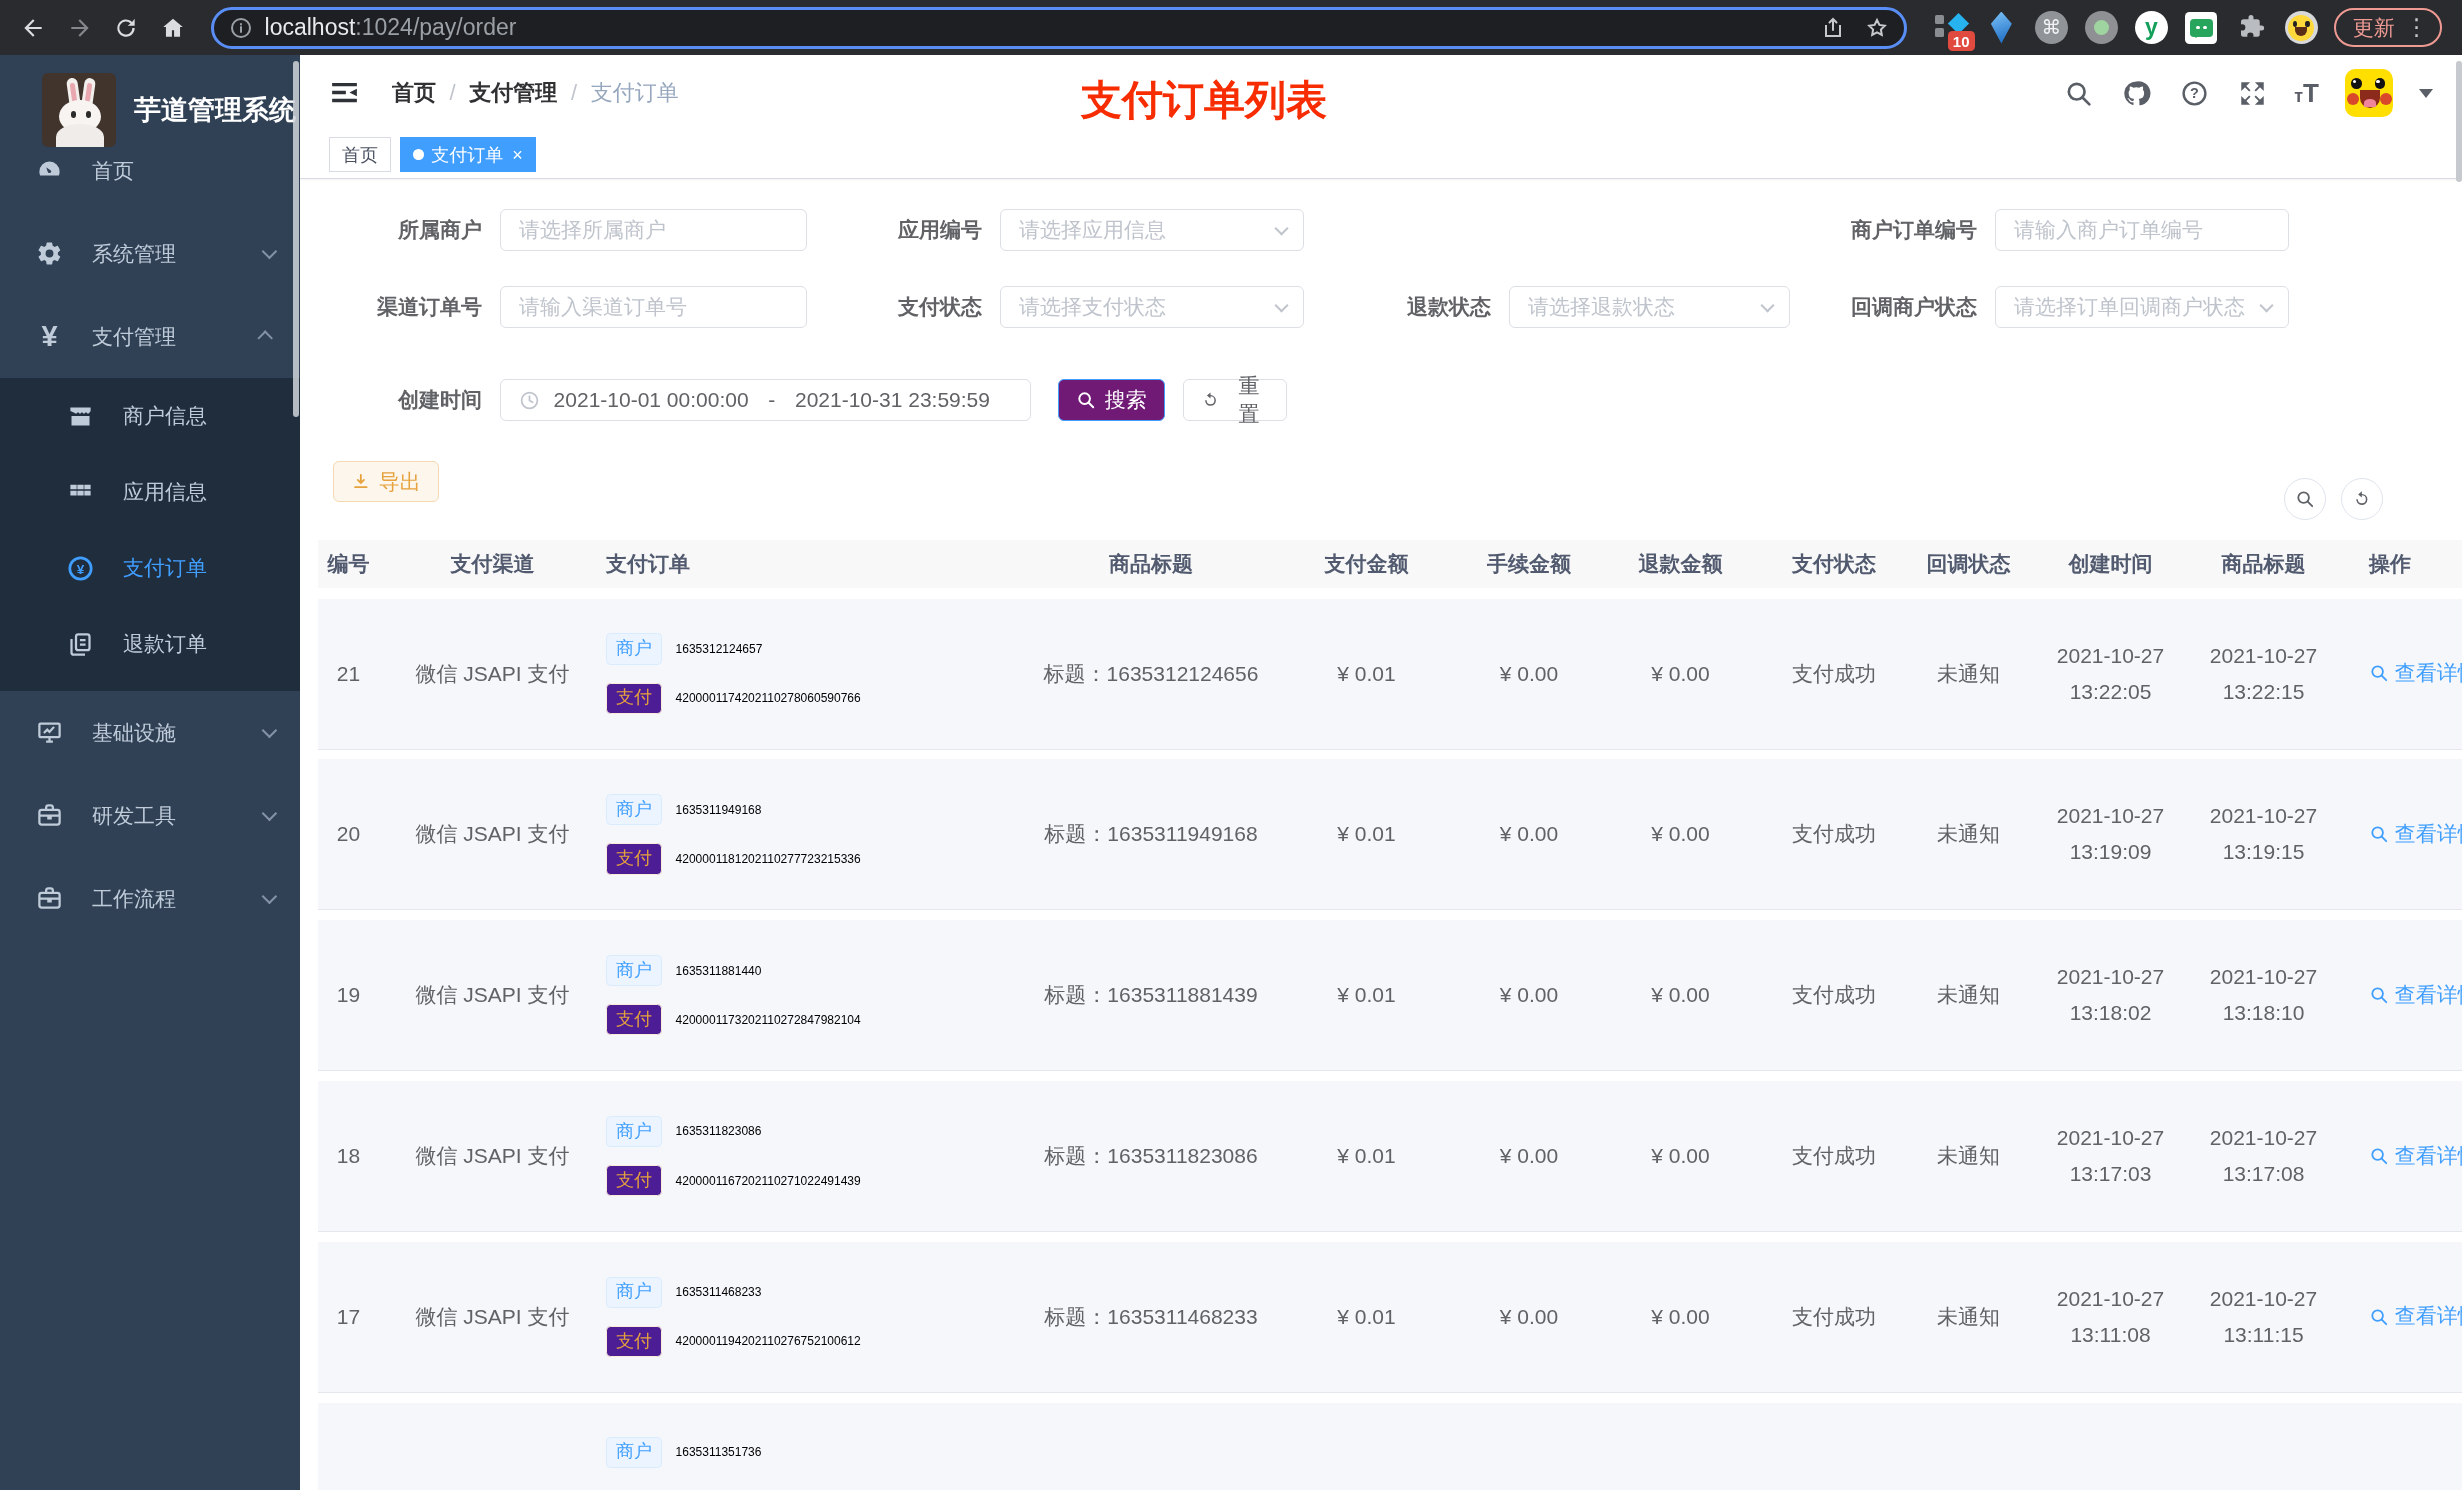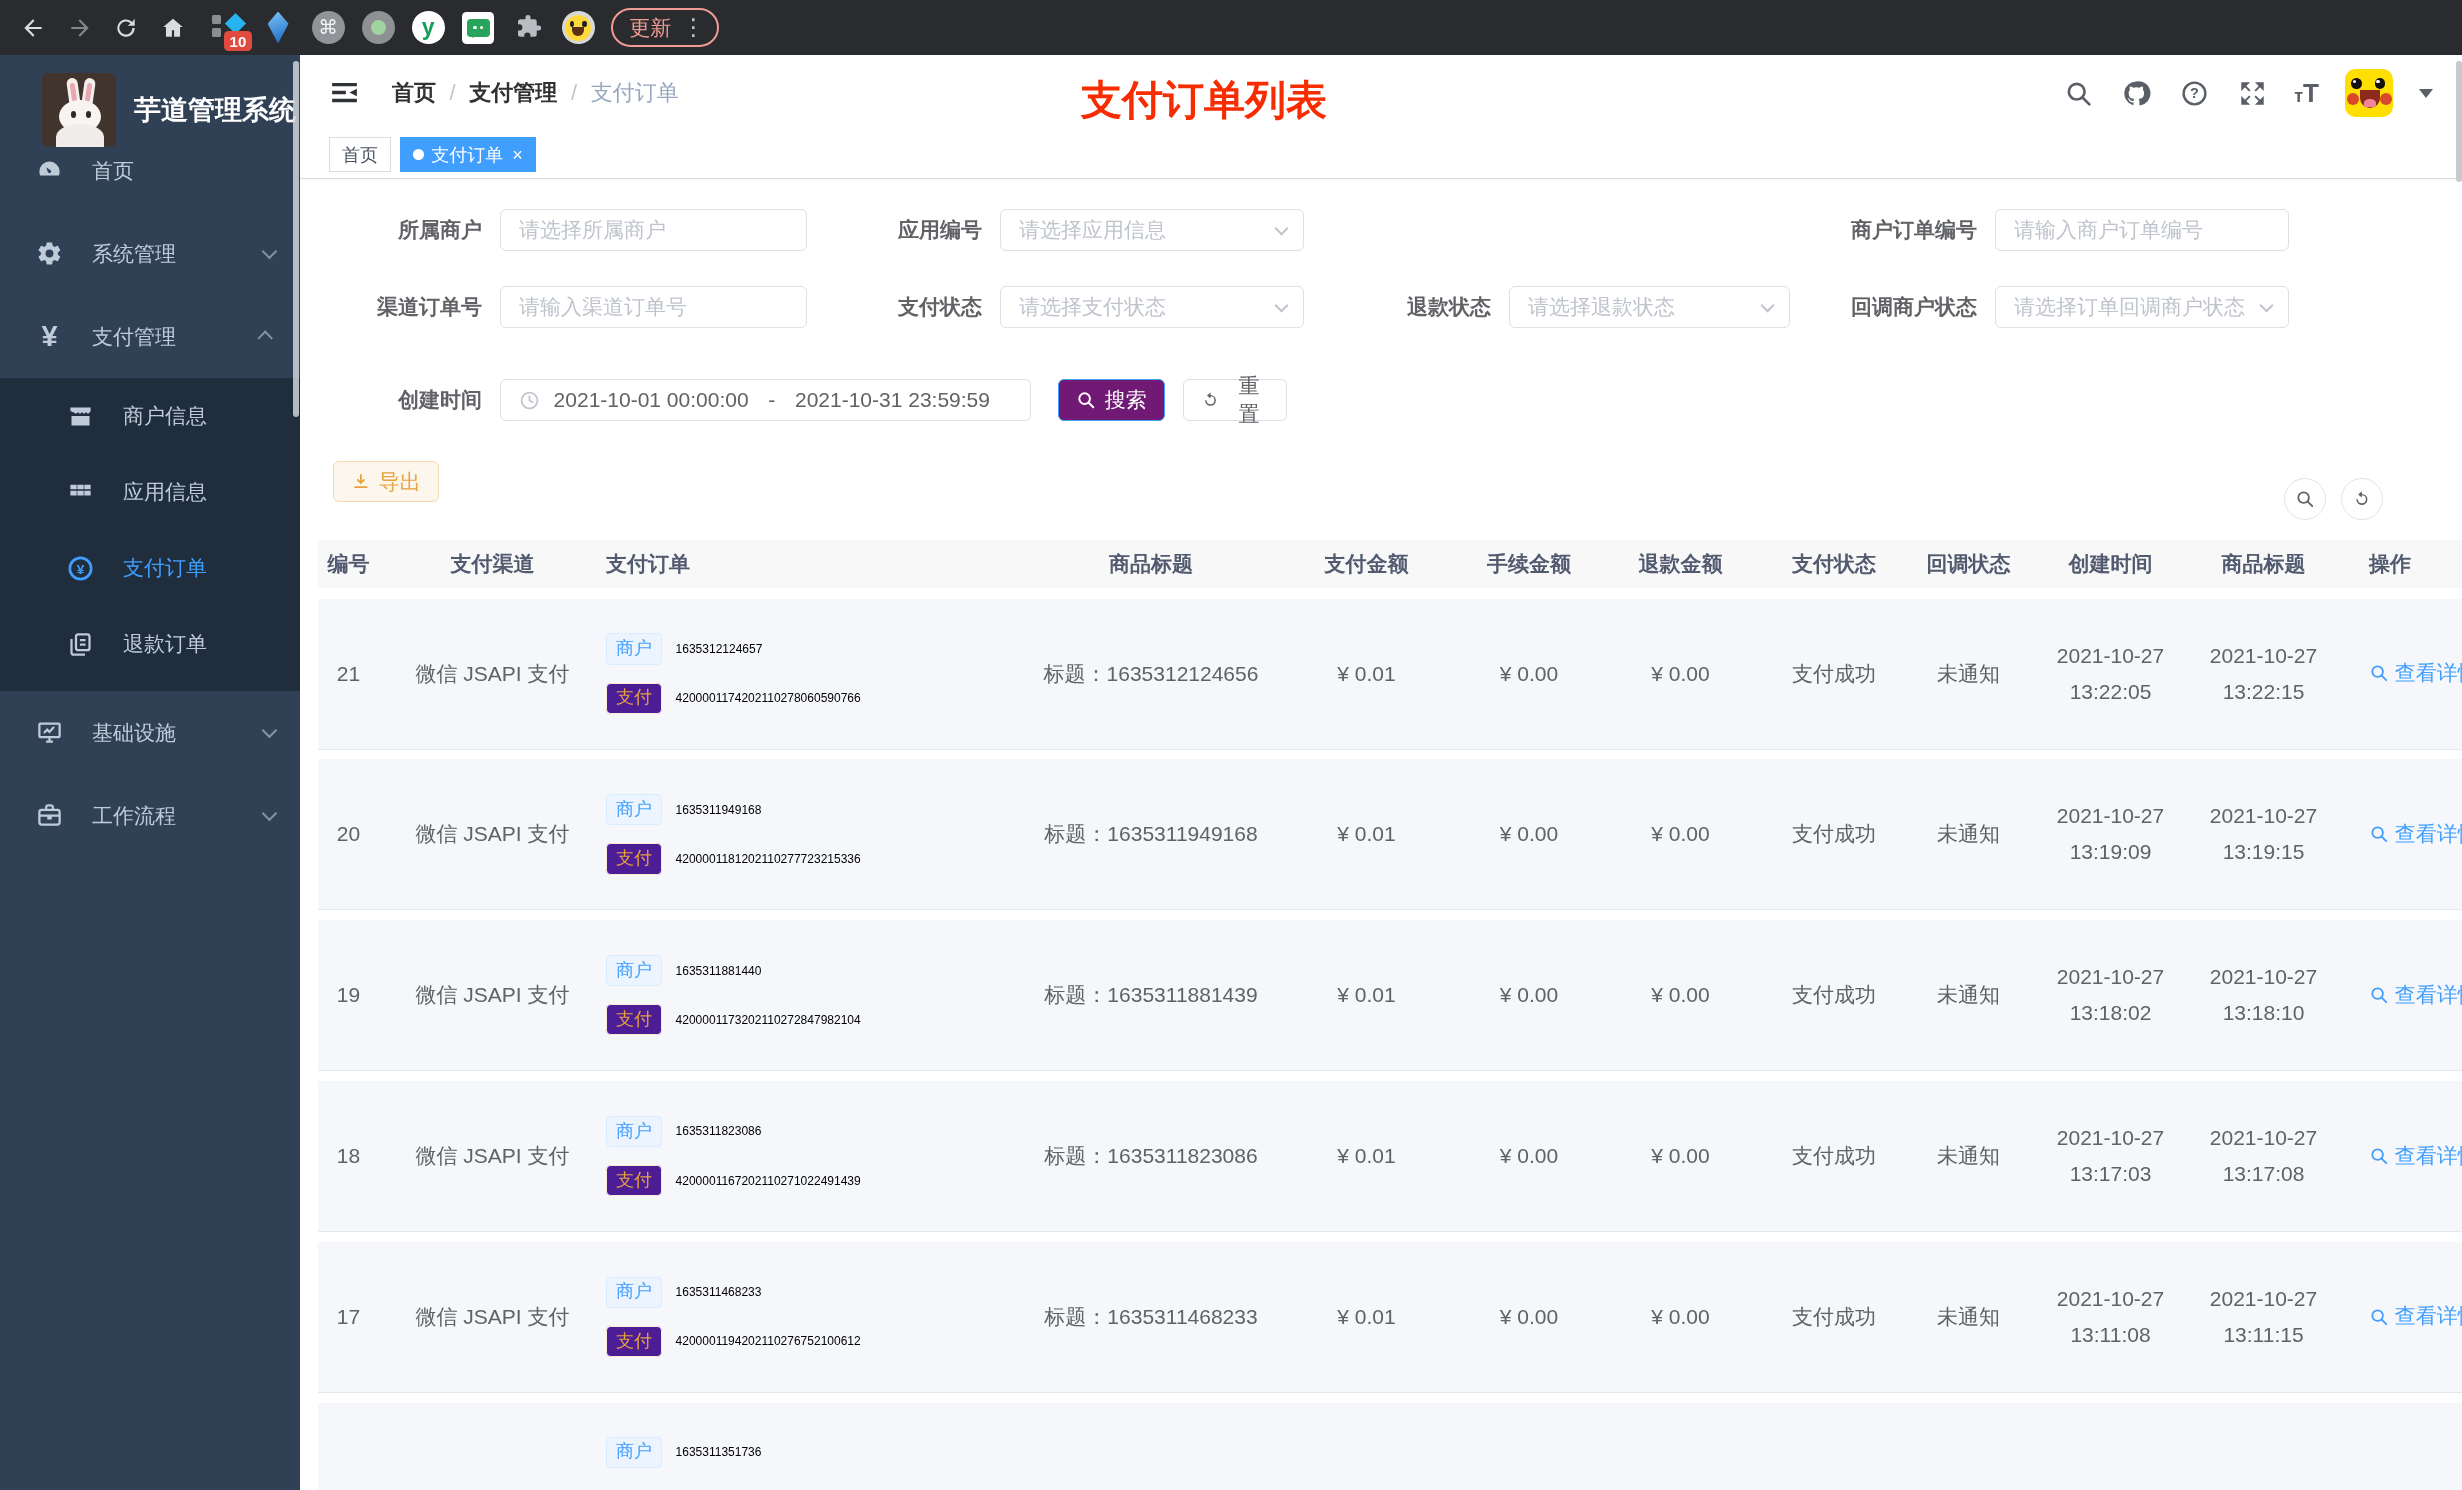--- a/index.html
+++ b/index.html
@@ -173,20 +173,42 @@
   <div class="nav-btn">
     <svg viewBox="0 0 24 24" fill="currentColor">
         <path d="M17.6 6.4A8 8 0 1 0 20 12h-2.1a6 6 0 1 1-1.7-4.2L13.5 10H20V3.5l-2.4 2.9z"></path>
       </svg>
   </div>
   <div class="nav-btn">
     <svg viewBox="0 0 24 24" fill="currentColor">
         <path d="M12 3.5 3 11h2.5v9h5.5v-6h2v6h5.5v-9H21z"></path>
       </svg>
   </div>
+  <div class="url-bar">
+    <span class="info-icon">
+      <svg viewBox="0 0 24 24" width="24" height="24" fill="none" stroke="currentColor" stroke-width="2">
+          <circle cx="12" cy="12" r="9"></circle>
+          <path d="M12 8v.5M12 11v5" stroke-linecap="round"></path>
+        </svg>
+    </span>
+    <span class="url-text"><span>localhost</span><span class="rest">:1024/pay/order</span></span>
+    <span class="url-actions">
+      <span>
+        <svg viewBox="0 0 24 24" width="24" height="24" fill="none" stroke="currentColor" stroke-width="2">
+            <path d="M12 3v11M8.5 6.5 12 3l3.5 3.5" stroke-linecap="round"></path>
+            <path d="M6 10H5v10h14V10h-1"></path>
+          </svg>
+      </span>
+      <span>
+        <svg viewBox="0 0 24 24" width="24" height="24" fill="none" stroke="currentColor" stroke-width="2">
+            <path d="m12 4 2.4 4.9 5.4.8-3.9 3.8.9 5.4L12 16.4l-4.8 2.5.9-5.4-3.9-3.8 5.4-.8z"></path>
+          </svg>
+      </span>
+    </span>
+  </div>
   <div class="ext-row">
     <div class="ext">
       <span class="sq" style="left:1.5px;top:4.5px;"></span>
         <span class="sq" style="left:1.5px;top:18px;"></span>
       <span class="diamond"></span>
       <span class="ext-badge">10</span>
     </div>
     <div class="ext">
         <span class="kite"></span>
       </div>
@@ -306,20 +328,31 @@
       </div>
       <div class="m-item">
         <span class="mi-icon">
           <svg viewBox="0 0 24 24" fill="none" stroke="currentColor" stroke-width="2">
               <rect x="3" y="4" width="18" height="12" rx="1"></rect>
               <path d="M7 12.5l3-3 2 2 4-4.5"></path>
               <path d="M9 20h6M12 16v4"></path>
             </svg>
         </span>
         <span class="mi-label">基础设施</span>
+        <span class="chev down"></span>
+      </div>
+      <div class="m-item">
+        <span class="mi-icon">
+          <svg viewBox="0 0 24 24" fill="none" stroke="currentColor" stroke-width="2">
+              <rect x="3" y="7" width="18" height="13" rx="2"></rect>
+              <path d="M9 7V5a2 2 0 0 1 2-2h2a2 2 0 0 1 2 2v2"></path>
+              <path d="M3 12h18M11 12v2.5h2V12"></path>
+            </svg>
+        </span>
+        <span class="mi-label">研发工具</span>
         <span class="chev down"></span>
       </div>
       <div class="m-item">
         <span class="mi-icon">
           <svg viewBox="0 0 24 24" fill="none" stroke="currentColor" stroke-width="2">
               <rect x="3" y="7" width="18" height="13" rx="2"></rect>
               <path d="M9 7V5a2 2 0 0 1 2-2h2a2 2 0 0 1 2 2v2"></path>
               <path d="M3 12h18M11 12v2.5h2V12"></path>
             </svg>
         </span>

